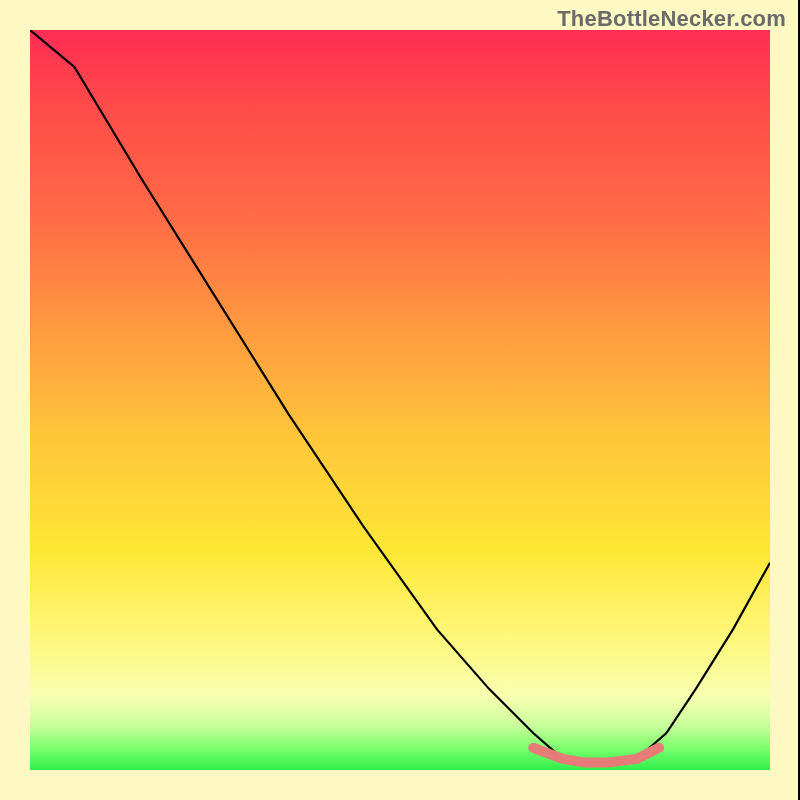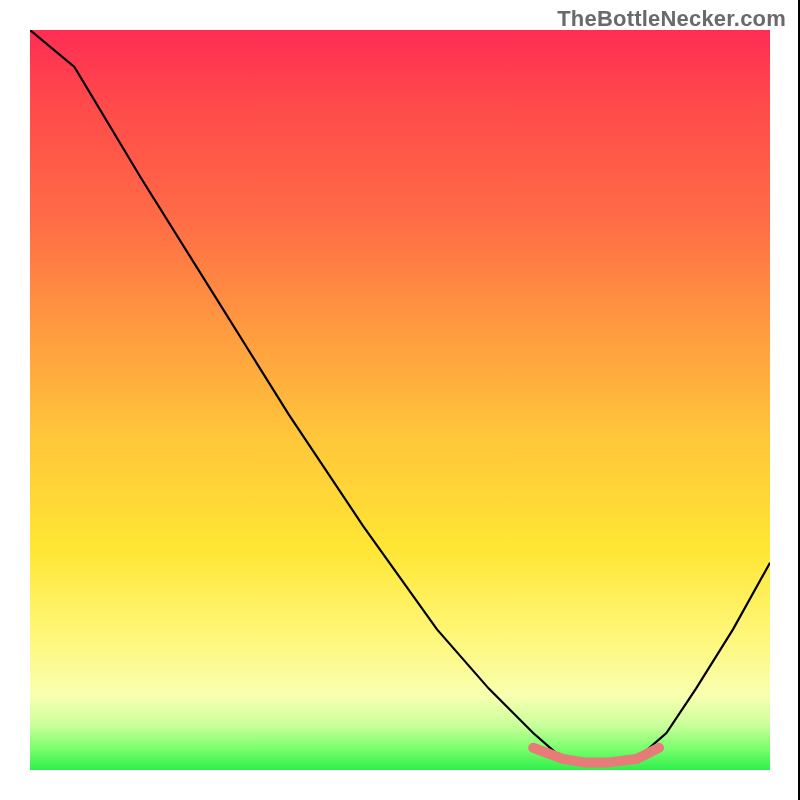--- a/index.html
+++ b/index.html
@@ -8,21 +8,21 @@
     width: 800px;
     height: 800px;
     background: #000;
     font-family: Arial, Helvetica, sans-serif;
     overflow: hidden;
   }
   .frame {
     position: relative;
     width: 798px;
     height: 800px;
-    background: #ffffff;
+    background: #fef9c3;
   }
   .plot {
     position: absolute;
     left: 30px;
     top: 30px;
     width: 740px;
     height: 740px;
     overflow: hidden;
   }
   .gradient {

